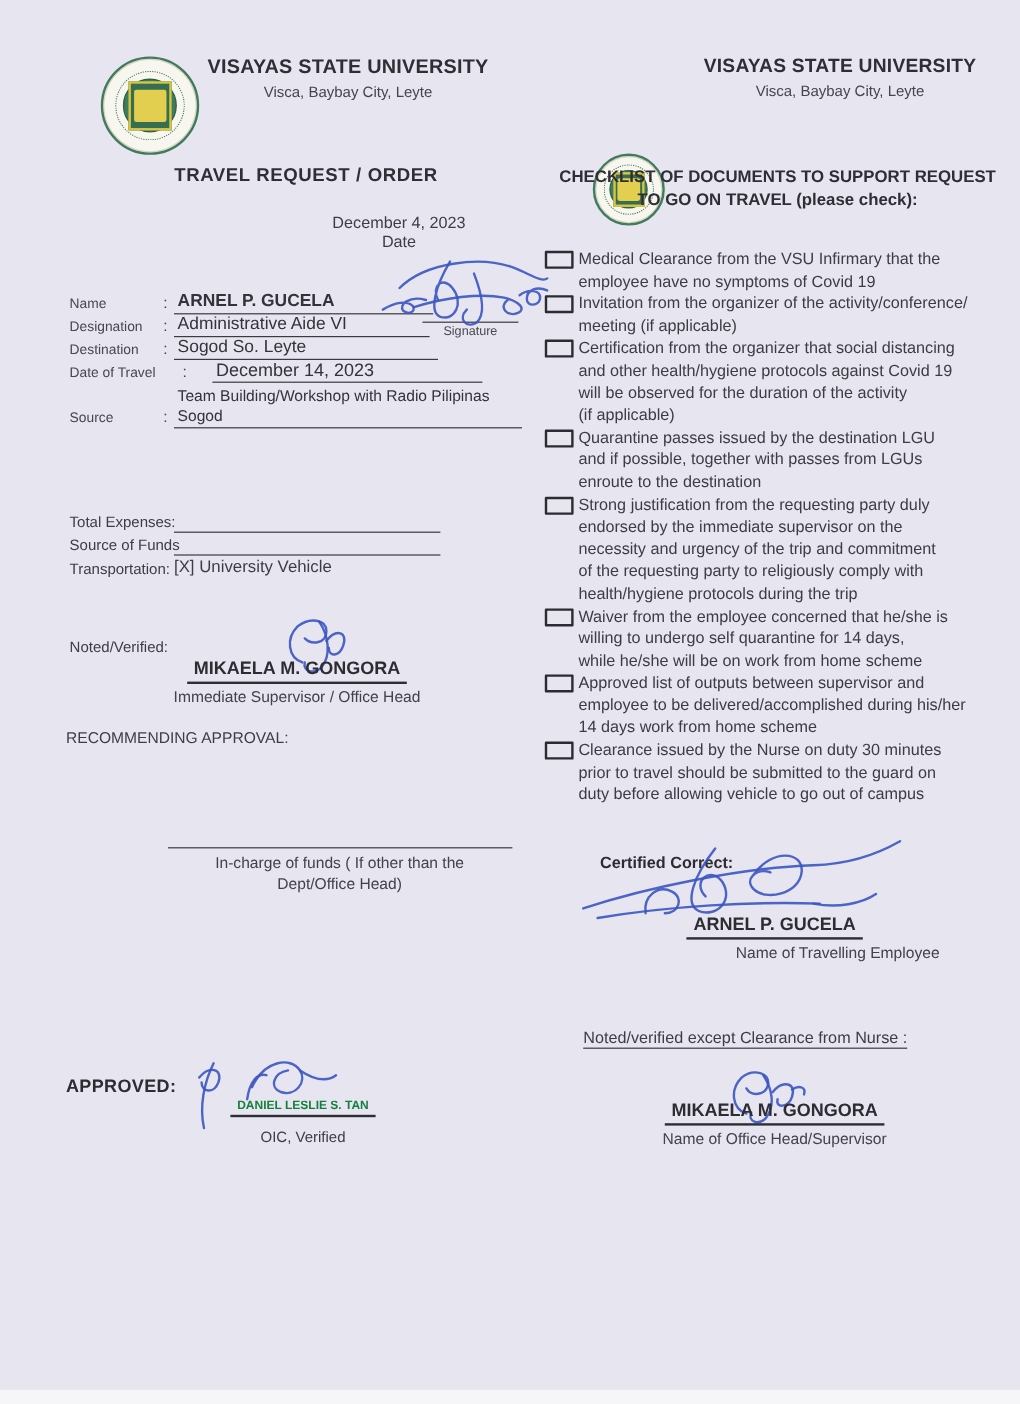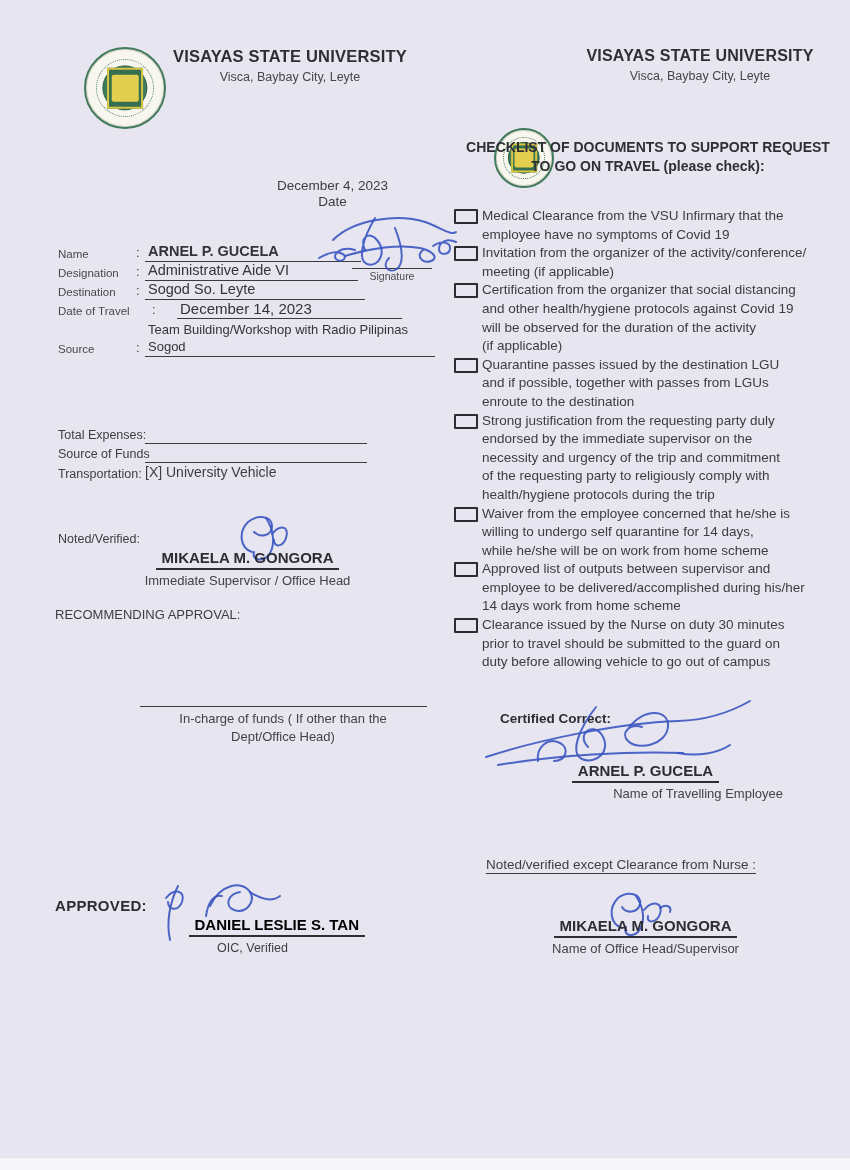--- a/index.html
+++ b/index.html
@@ -46,20 +46,21 @@
 
   <div class="abs seal" style="left:84px; top:47px; width:82px; height:82px;">
     <span class="ringtext"></span>
     <span class="inner"></span>
     <span class="sq"></span>
     <span class="dot"></span>
   </div>
   <div class="abs center uni-name" style="left:160px; top:47px; width:260px;">VISAYAS STATE UNIVERSITY</div>
   <div class="abs center uni-addr" style="left:160px; top:70px; width:260px;">Visca, Baybay City, Leyte</div>
 
+  <div class="abs center bold" style="left:100px; top:138px; width:310px; font-size:15.5px; letter-spacing:.5px; color:#2e2e35;">TRAVEL REQUEST / ORDER</div>
 
   <div class="abs center" style="left:235px; top:178px; width:195px; font-size:13.5px;">December 4, 2023</div>
   <div class="abs center" style="left:235px; top:194px; width:195px; font-size:13.5px;">Date</div>
 
   <div class="frow" style="top:243px;">
     <span class="lbl">Name</span>
     <span class="col">:</span>
     <span class="val bold" style="width:216px;">ARNEL P. GUCELA</span>
   </div>
   <div class="frow" style="top:262px;">
@@ -120,21 +121,21 @@
 Dept/Office Head)</div>
 
   <div class="abs bold" style="left:55px; top:897px; font-size:15px; letter-spacing:.3px; color:#2c2c32;">APPROVED:</div>
   <svg class="sig" style="left:150px; top:872px;" width="135" height="72" viewBox="0 0 135 72">
     <path d="M28,14 C20,30 16,50 20,68"></path>
     <path d="M16,26 C24,16 36,18 32,30 C28,40 18,38 18,30"></path>
     <path d="M60,34 C70,12 92,8 100,20 C106,30 96,42 84,38 C74,34 78,22 90,20"></path>
     <path d="M100,20 C112,28 122,30 130,24"></path>
     <path d="M56,44 C58,30 64,22 72,24"></path>
   </svg>
-  <div class="abs center" style="left:140px; top:916px; width:225px; font-size:15px; color:#000000;text-align:right;">
+  <div class="abs center" style="left:140px; top:916px; width:225px; font-size:10px; color:#15803d;">
     <span class="bold uline">DANIEL LESLIE S. TAN</span>
   </div>
   <div class="abs center" style="left:160px; top:941px; width:185px; font-size:12.5px;">OIC, Verified</div>
 
   <div class="abs seal" style="left:494px; top:46px; width:60px; height:60px;">
     <span class="ringtext"></span>
     <span class="inner"></span>
     <span class="sq"></span>
     <span class="dot"></span>
   </div>

